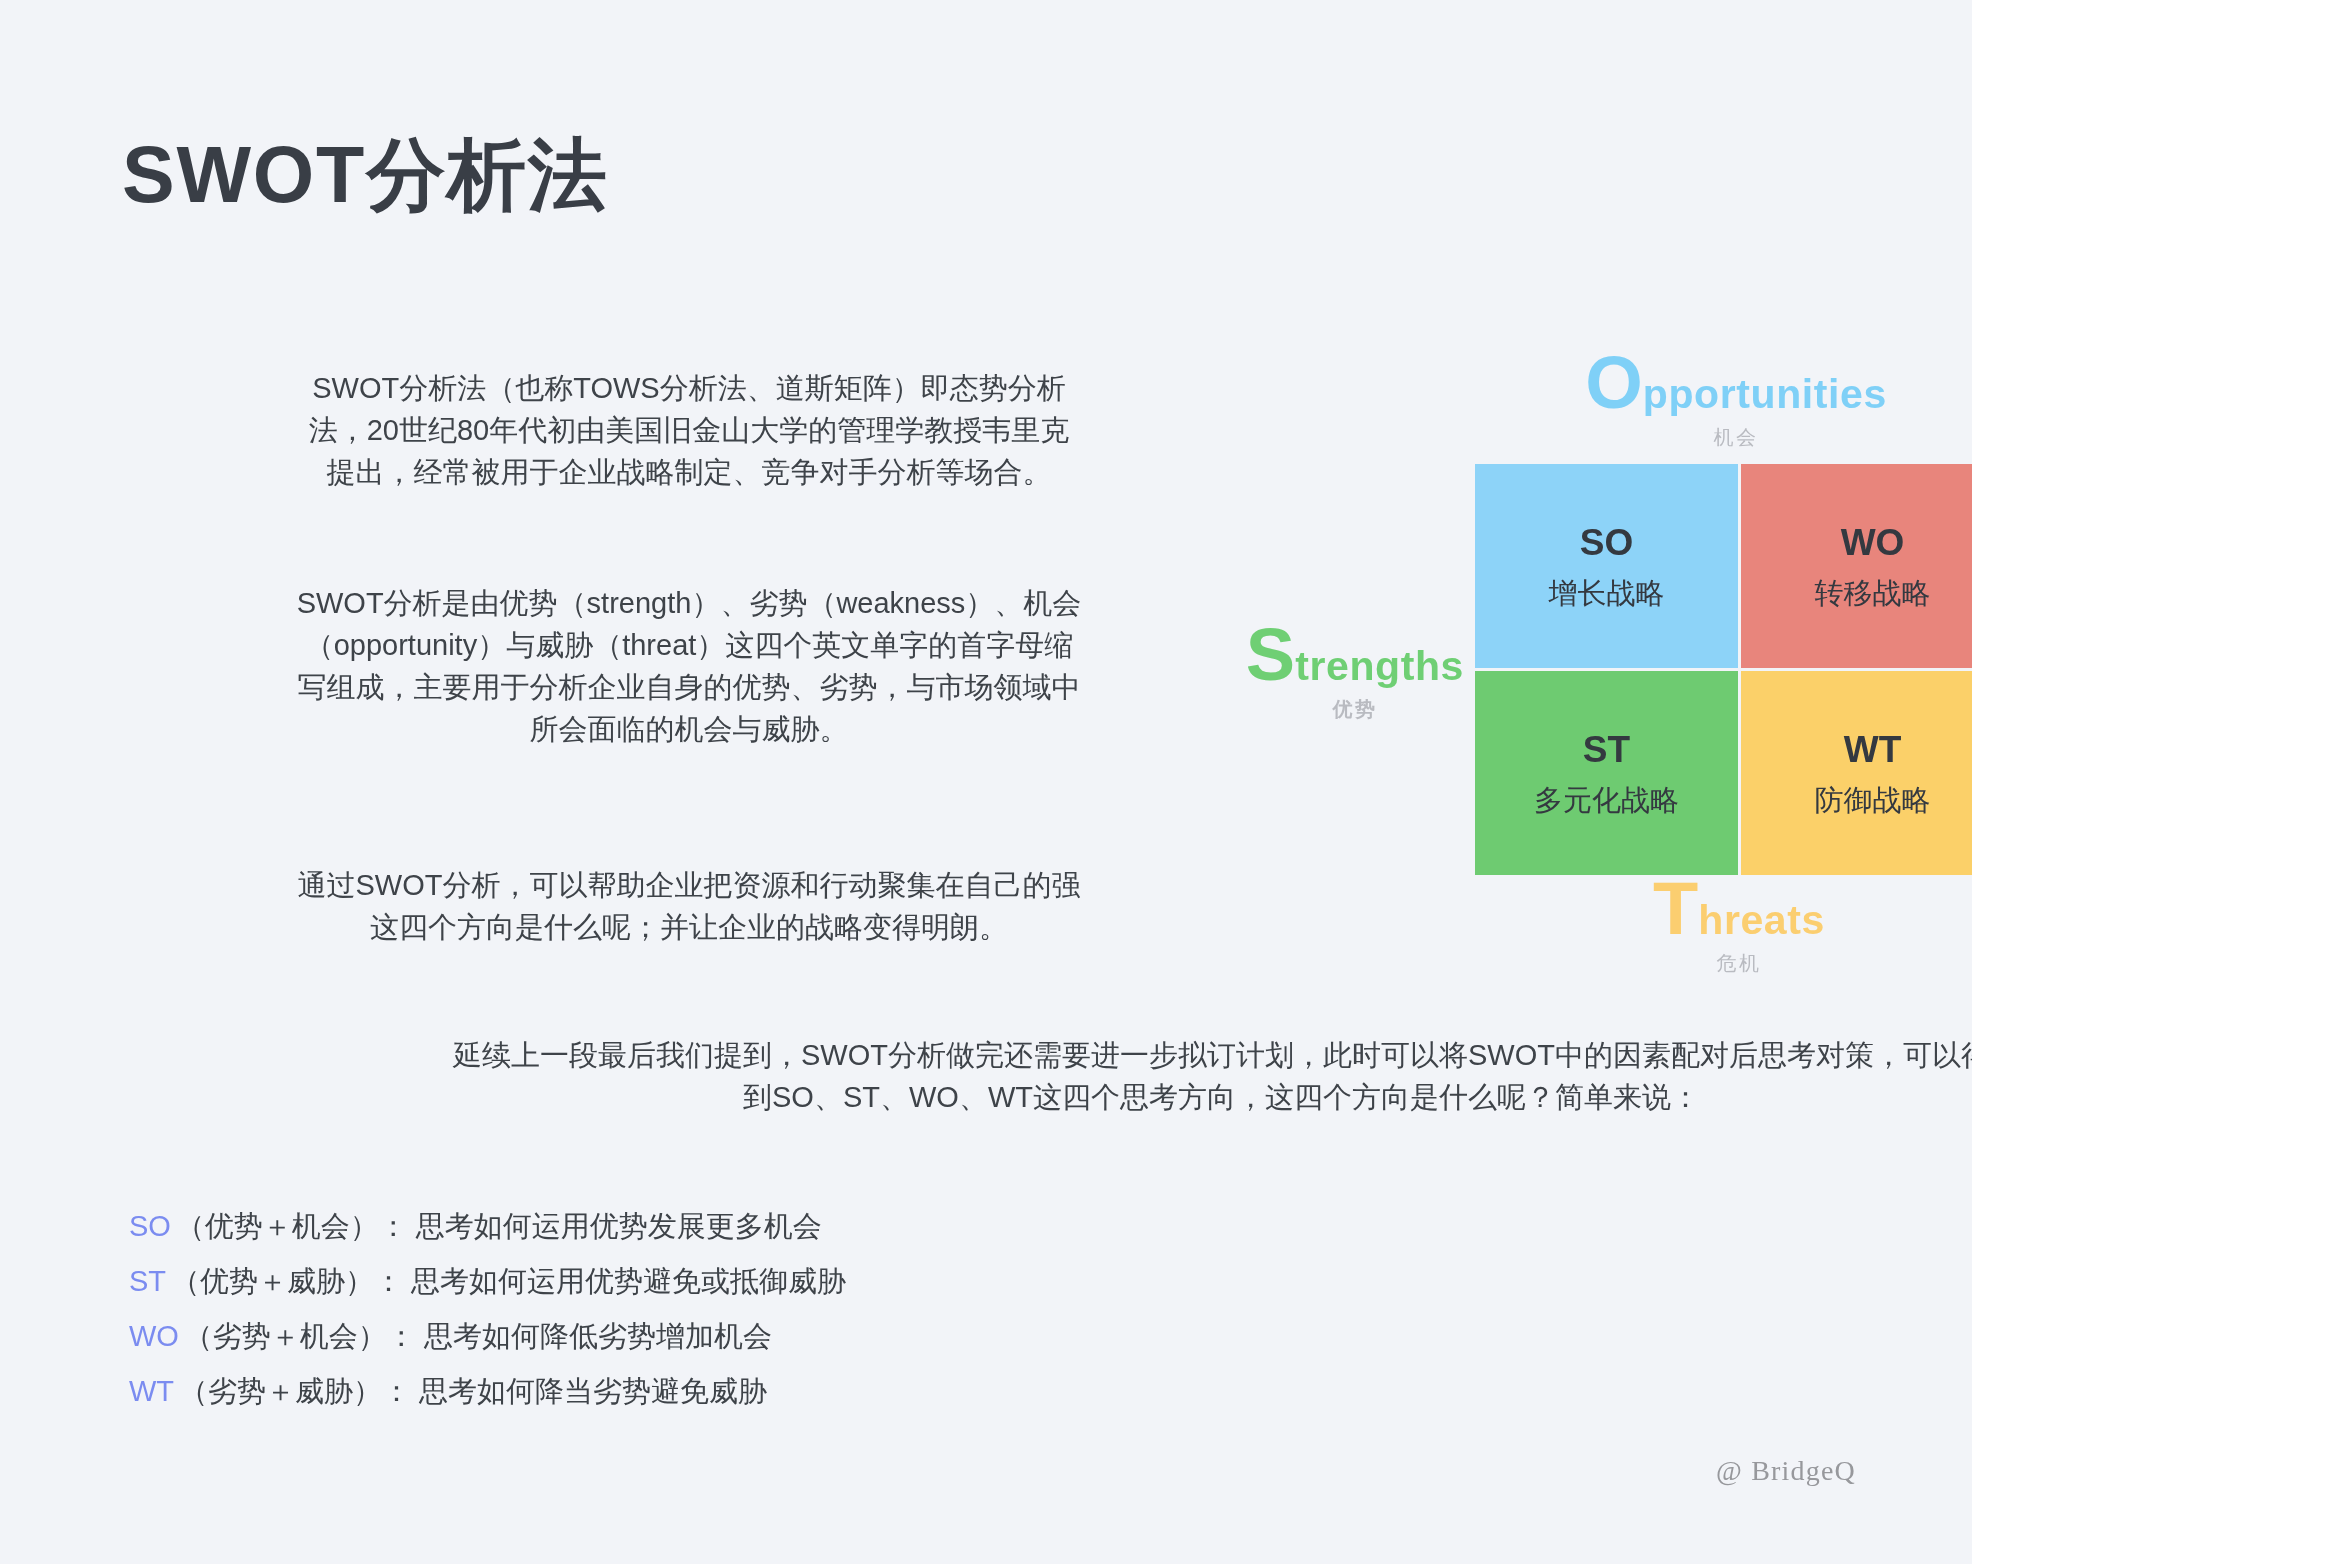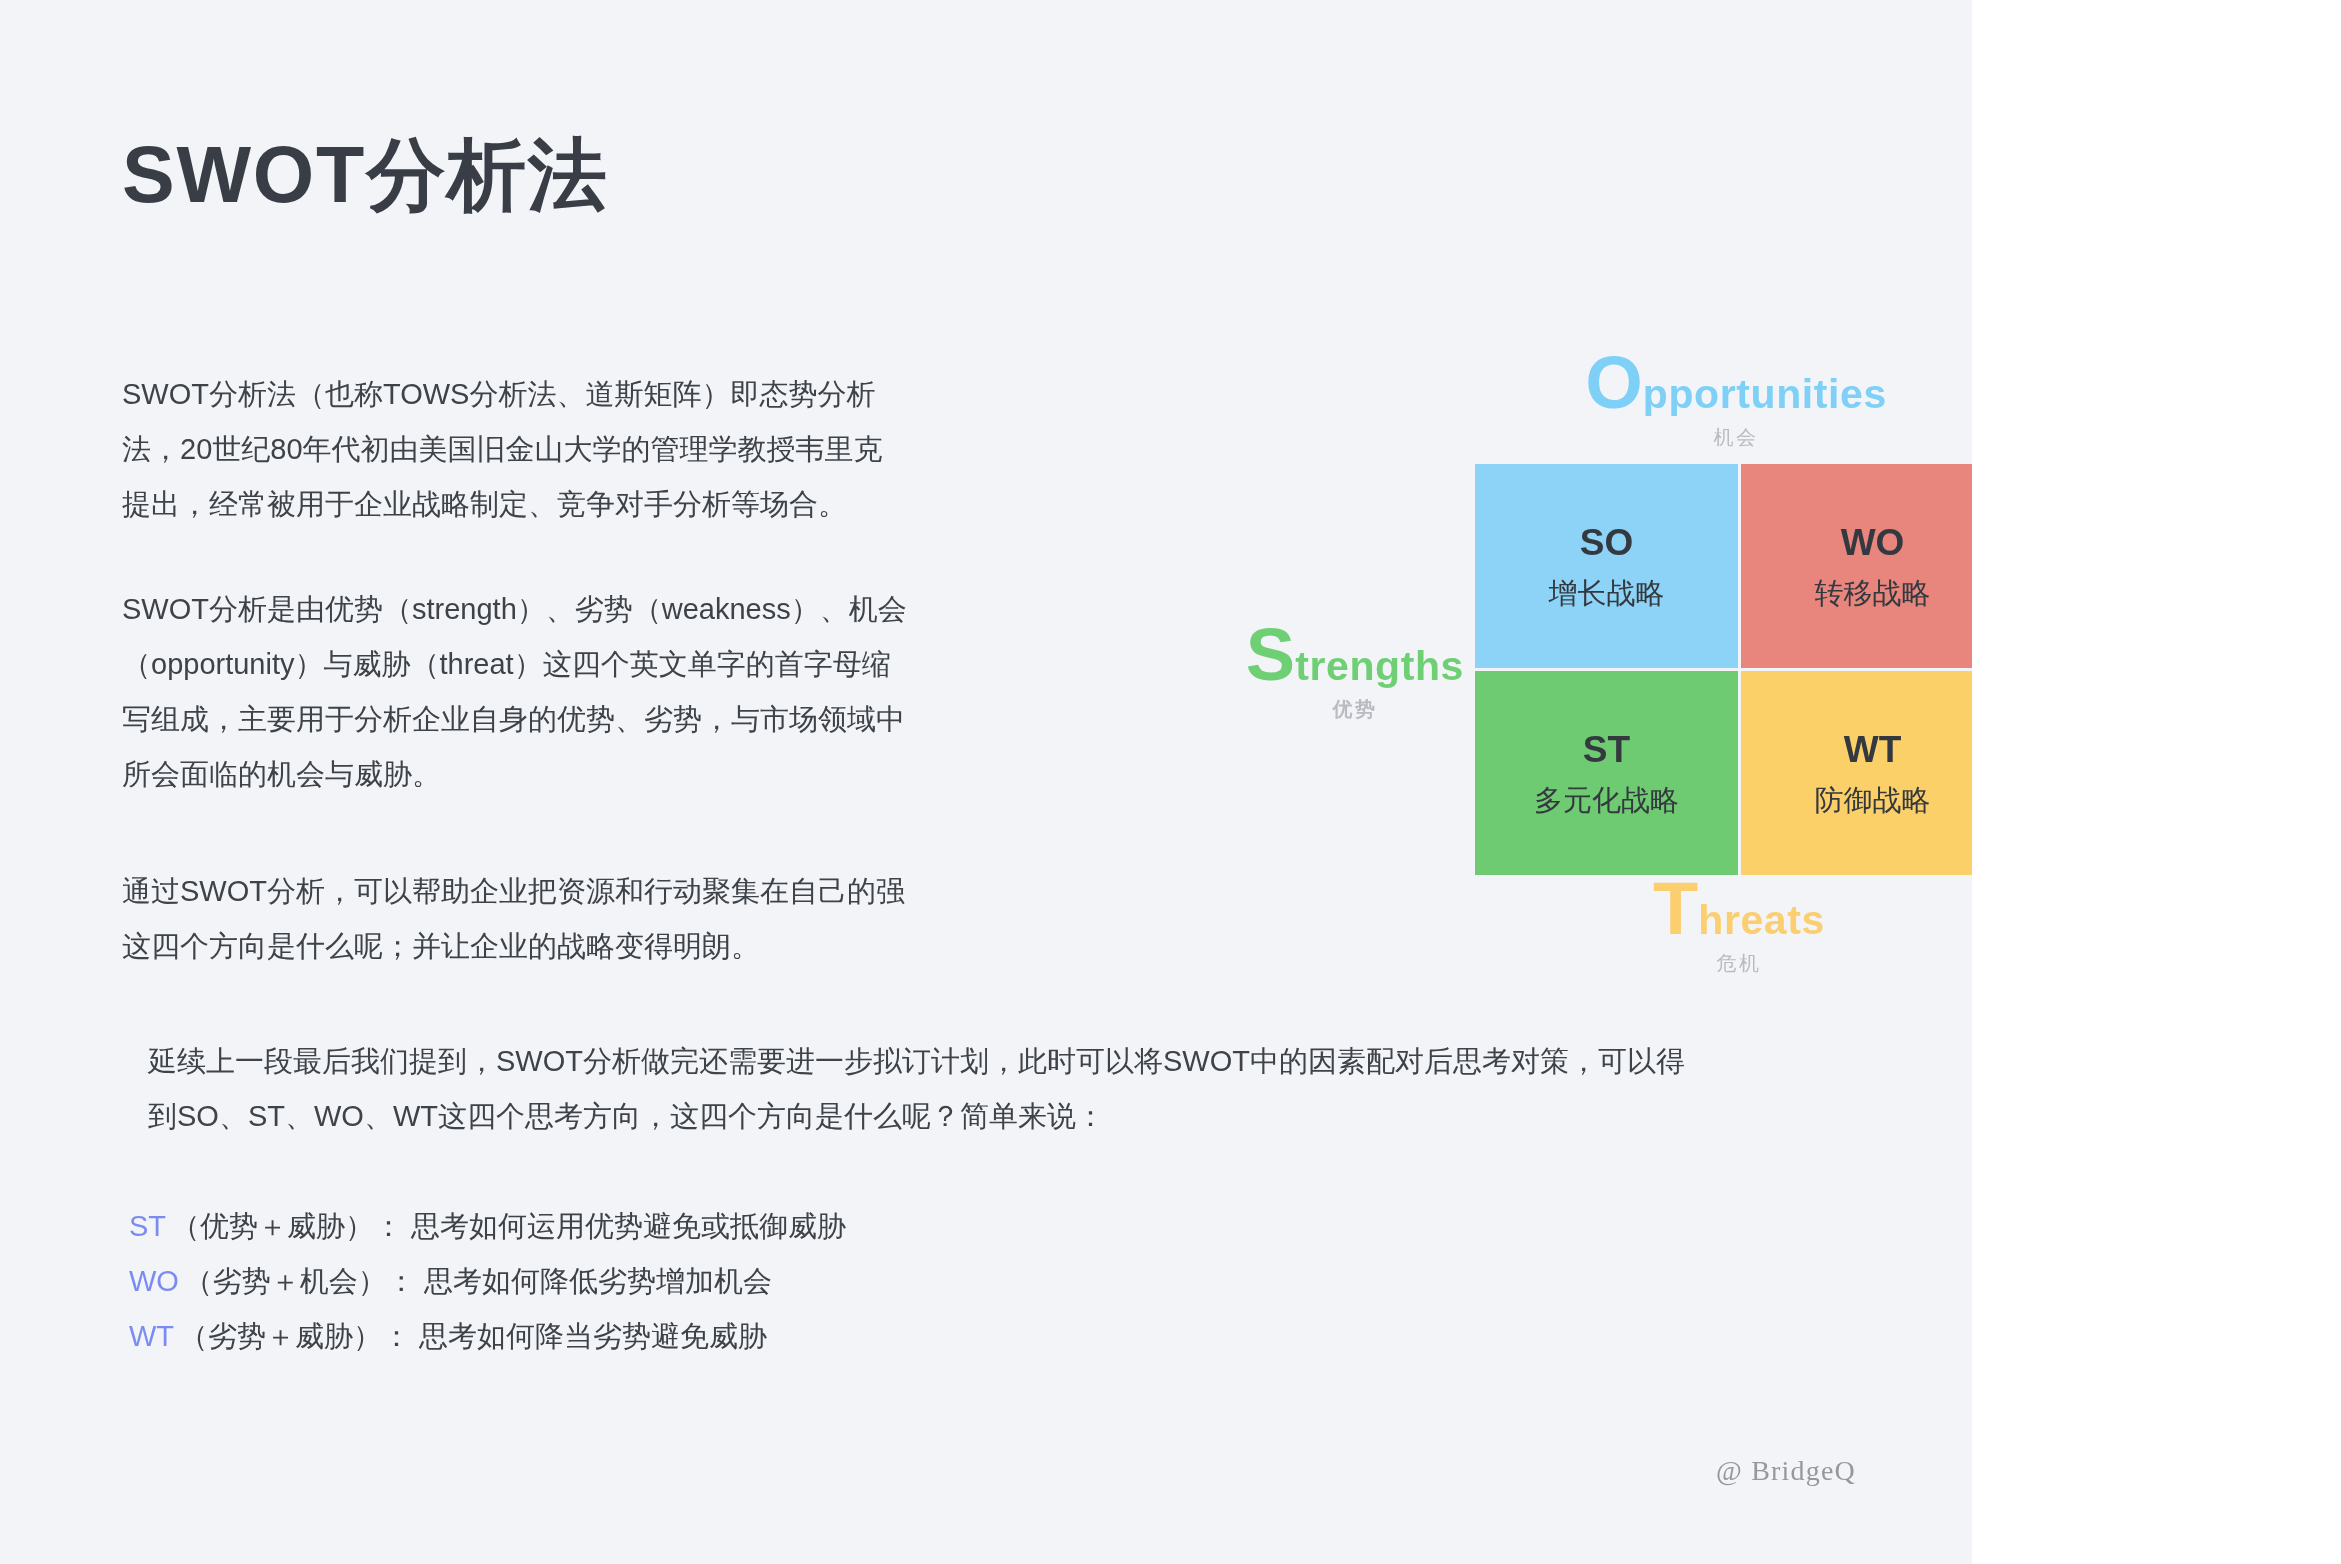--- a/index.html
+++ b/index.html
@@ -10,22 +10,22 @@
     font-family:"Liberation Sans", sans-serif;
     overflow:hidden;
   }
   .page-title{
     position:absolute;left:122px;top:135px;
     font-size:79px;font-weight:700;letter-spacing:1.8px;
     color:#393e46;line-height:1;margin:0;
   }
   .para{
     position:absolute;left:122px;width:1134px;
-    font-size:29px;line-height:55px;color:#3e4349;
-    white-space:pre-line;margin:0;
+    font-size:29px;line-height:42px;color:#3e4349;
+    white-space:pre-line;margin:0;text-align:center;
   }
   .para.p1{top:367px;}
   .para.p2{top:582px;}
   .para.p3{top:864px;}
   .para.p4{top:1034px;width:2147px;margin-left:26px;}
   .strategy-list{
     position:absolute;left:129px;top:1199px;margin:0;padding:0;
     list-style:none;font-size:29px;line-height:55px;color:#3e4349;
   }
   .strategy-code{font-weight:400;margin-right:4.9px;}
@@ -71,20 +71,23 @@
   <p class="para p2">SWOT分析是由优势（strength）、劣势（weakness）、机会
 （opportunity）与威胁（threat）这四个英文单字的首字母缩
 写组成，主要用于分析企业自身的优势、劣势，与市场领域中
 所会面临的机会与威胁。</p>
   <p class="para p3">通过SWOT分析，可以帮助企业把资源和行动聚集在自己的强
 这四个方向是什么呢；并让企业的战略变得明朗。</p>
   <p class="para p4">延续上一段最后我们提到，SWOT分析做完还需要进一步拟订计划，此时可以将SWOT中的因素配对后思考对策，可以得
 到SO、ST、WO、WT这四个思考方向，这四个方向是什么呢？简单来说：</p>
 
   <ul class="strategy-list">
+    <li>
+      <span class="strategy-code" style="color: rgb(123, 140, 240);">SO</span><span>（优势＋机会）： 思考如何运用优势发展更多机会</span>
+    </li>
     <li>
       <span class="strategy-code" style="color: rgb(123, 140, 240);">ST</span><span>（优势＋威胁）： 思考如何运用优势避免或抵御威胁</span>
     </li>
     <li>
       <span class="strategy-code" style="color: rgb(123, 140, 240);">WO</span><span>（劣势＋机会）： 思考如何降低劣势增加机会</span>
     </li>
     <li>
       <span class="strategy-code" style="color: rgb(123, 140, 240);">WT</span><span>（劣势＋威胁）： 思考如何降当劣势避免威胁</span>
     </li>
   </ul>

